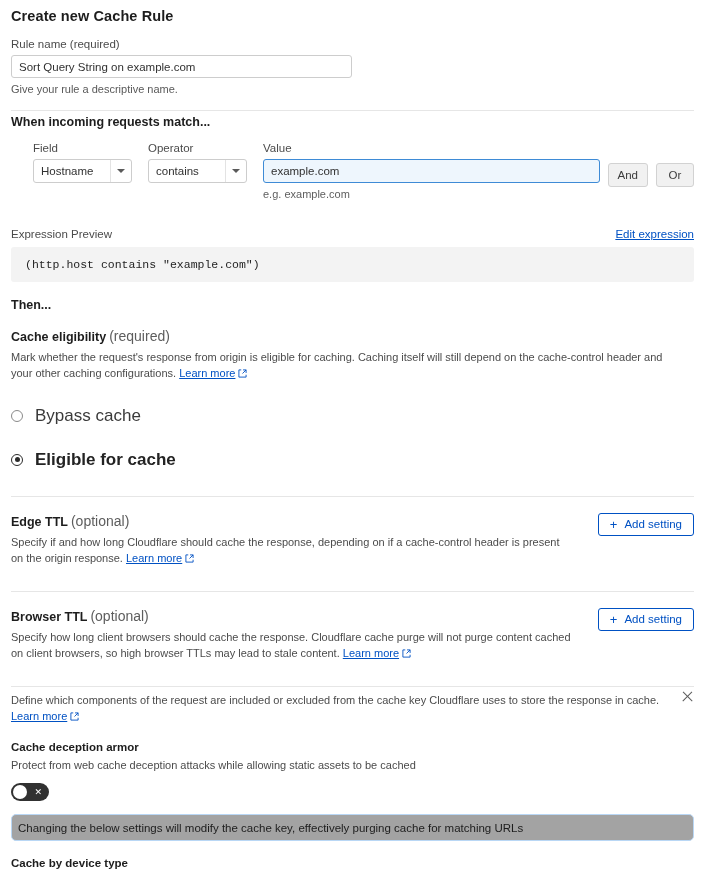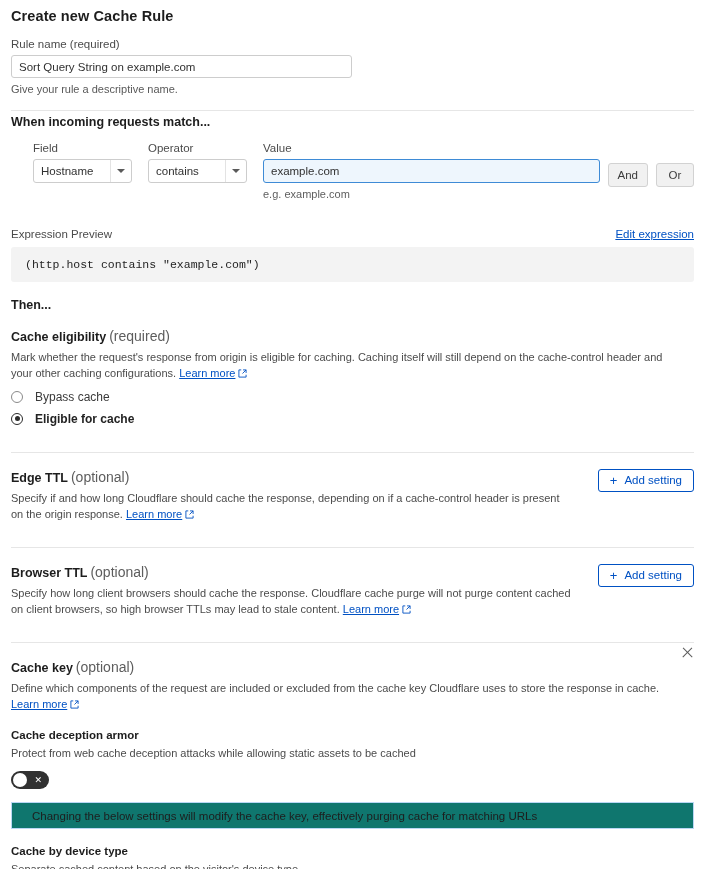--- a/index.html
+++ b/index.html
@@ -196,22 +196,22 @@
   .ext-icon {
     display: inline-block;
     width: 9px; height: 9px;
     margin-left: 3px;
     position: relative;
     top: 1px;
   }
   .radio-row {
     display: flex;
     align-items: center;
-    margin-top: 8px;
-    font-size: 12px;
+    margin-top: 24px;
+    font-size: 17px;
   }
   .radio {
     width: 12px; height: 12px;
     border-radius: 50%;
     border: 1px solid #8a8a8a;
     background: #fff;
     margin-right: 12px;
     position: relative;
     flex: none;
   }
@@ -267,27 +267,27 @@
   .toggle .mark {
     position: absolute;
     right: 7px; top: 50%;
     transform: translateY(-50%);
     color: #fff;
     font-size: 9px;
     line-height: 1;
   }
   .notice {
     margin-top: 13px;
-    background: #0f766e;
+    background: #a3a3a3;
     border: 1px solid #b9d7f5;
-    border-radius: 0;
+    border-radius: 5px;
     min-height: 27px;
     display: flex;
     align-items: center;
-    padding: 5px 20px;
+    padding: 5px 6px;
     font-size: 11.5px;
     color: #1d1d1d;
   }
   .close-x {
     width: 13px; height: 13px;
     position: relative;
     cursor: pointer;
     flex: none;
     margin-top: 3px;
   }
@@ -428,23 +428,20 @@
         <span>Add setting</span>
       </button>
     </div>
   </div>
 
   <hr class="divider" style="margin-top:10px;">
 
   <div class="section-block">
     <div class="row-between">
       <div style="flex:1; padding-right:16px;">
-        <div class="sub-head">
-          <span>Cache key</span><span class="opt">(optional)</span>
-        </div>
         <div class="desc">
           <span>Define which components of the request are included or excluded from the cache key Cloudflare uses to store the response in cache.</span>
           <span class="learn">Learn more</span><svg class="ext-icon" viewBox="0 0 10 10">
               <path d="M3.6 1H1v8h8V6.4" fill="none" stroke="#0051c3" stroke-width="1"></path>
               <path d="M5.6 1H9v3.4" fill="none" stroke="#0051c3" stroke-width="1"></path>
               <path d="M9 1L5 5" fill="none" stroke="#0051c3" stroke-width="1"></path>
             </svg>
         </div>
       </div>
       <span class="close-x"></span>

